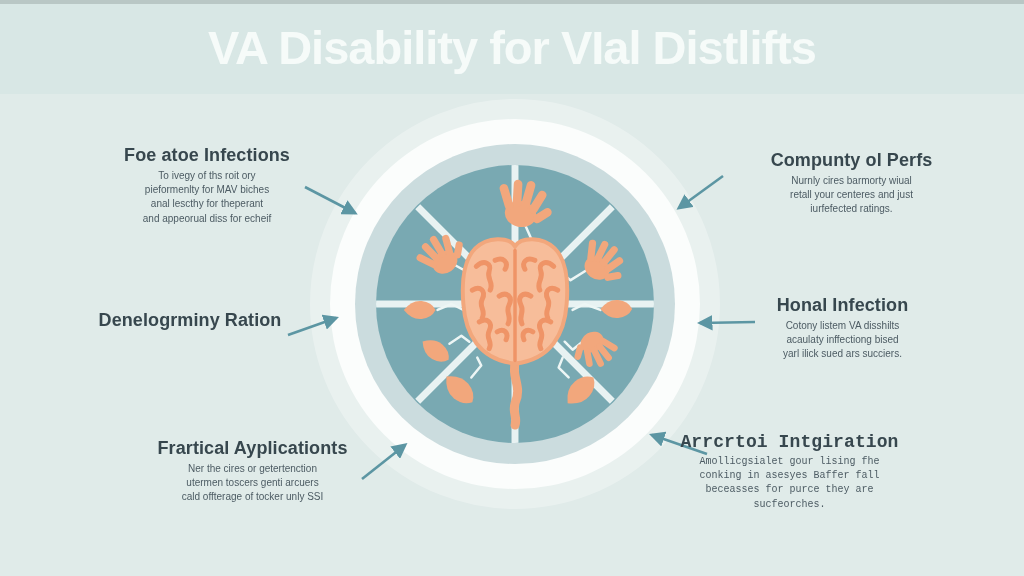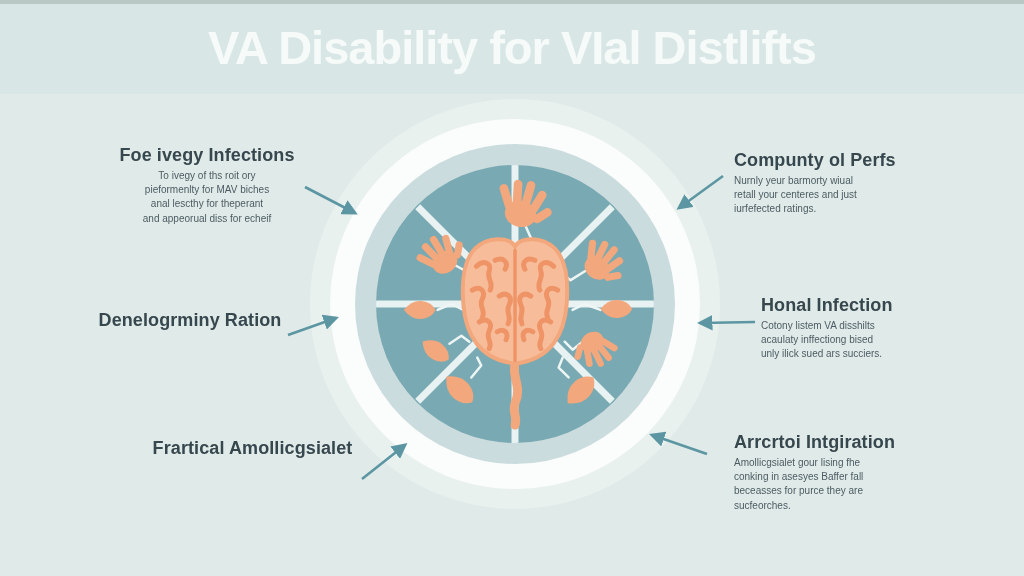--- a/index.html
+++ b/index.html
@@ -69,27 +69,27 @@
     color:var(--heading,#37474E);
     letter-spacing:0.1px;
   }
   .callout p{
     margin:0;
     font-size:10px;line-height:1.42;
     color:var(--body,#4C5B63);
     white-space:pre-line;
   }
   .align-c{text-align:center;}
-  .align-l{text-align:left;}
+  .align-l{text-align:center;}
   .co-tl{left:82px;  top:141px; width:250px;}
   .co-ml{left:70px;  top:306px; width:240px;text-align:center;}
   .co-bl{left:120px; top:434px; width:265px;}
   .co-tr{left:734px; top:146px; width:235px;}
-  .co-mr{left:761px; top:291px; width:215px;}
-  .co-br{left:734px; top:428px; width:235px;}
+  .co-mr{left:735px; top:291px; width:215px;}
+  .co-br{left:672px; top:428px; width:235px;font-family:Liberation Mono, monospace;}
 </style>
 </head>
 <body>
 
 <div class="stage">
 
   <div class="title-band"></div>
   <div class="page-title">VA Disability for VIal Distlifts</div>
 
   <div class="halo"></div>
@@ -172,47 +172,50 @@
     </defs>
     <line class="arrow-line" x1="305" y1="183" x2="355" y2="209" marker-end="url(#ah)"></line>
     <line class="arrow-line" x1="288" y1="331" x2="336" y2="314" marker-end="url(#ah)"></line>
     <line class="arrow-line" x1="362" y1="475" x2="405" y2="441" marker-end="url(#ah)"></line>
     <line class="arrow-line" x1="723" y1="172" x2="679" y2="204" marker-end="url(#ah)"></line>
     <line class="arrow-line" x1="755" y1="318" x2="700" y2="319" marker-end="url(#ah)"></line>
     <line class="arrow-line" x1="707" y1="450" x2="652" y2="431" marker-end="url(#ah)"></line>
   </svg>
 
   <div class="callout co-tl align-c">
-    <h3>Foe ivegy Infections</h3>
+    <h3>Foe atoe Infections</h3>
     <p>To ivegy of ths roit ory
 pieformenlty for MAV biches
 anal lescthy for theperant
 and appeorual diss for echeif</p>
   </div>
 
   <div class="callout co-ml align-c">
     <h3>Denelogrminy Ration</h3>
   </div>
 
   <div class="callout co-bl align-c">
-    <h3>Frartical Amollicgsialet</h3>
+    <h3>Frartical Ayplicationts</h3>
+    <p>Ner the cires or getertenction
+utermen toscers genti arcuers
+cald offterage of tocker unly SSI</p>
   </div>
 
   <div class="callout co-tr align-l">
     <h3>Compunty ol Perfs</h3>
-    <p>Nurnly yeur barmorty wiual
+    <p>Nurnly cires barmorty wiual
 retall your centeres and just
 iurfefected ratings.</p>
   </div>
 
   <div class="callout co-mr align-l">
     <h3>Honal Infection</h3>
     <p>Cotony listem VA disshilts
 acaulaty inffectiong bised
-unly ilick sued ars succiers.</p>
+yarl ilick sued ars succiers.</p>
   </div>
 
   <div class="callout co-br align-l">
     <h3>Arrcrtoi Intgiration</h3>
     <p>Amollicgsialet gour lising fhe
 conking in asesyes Baffer fall
 beceasses for purce they are
 sucfeorches.</p>
   </div>
 

